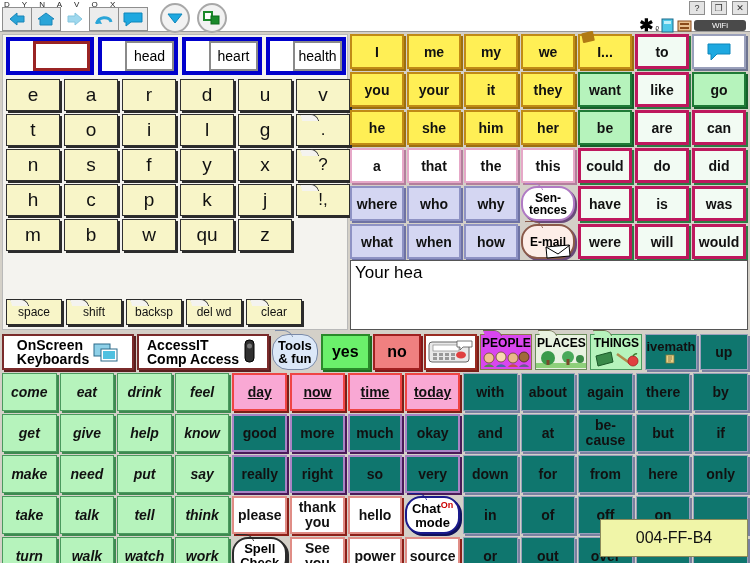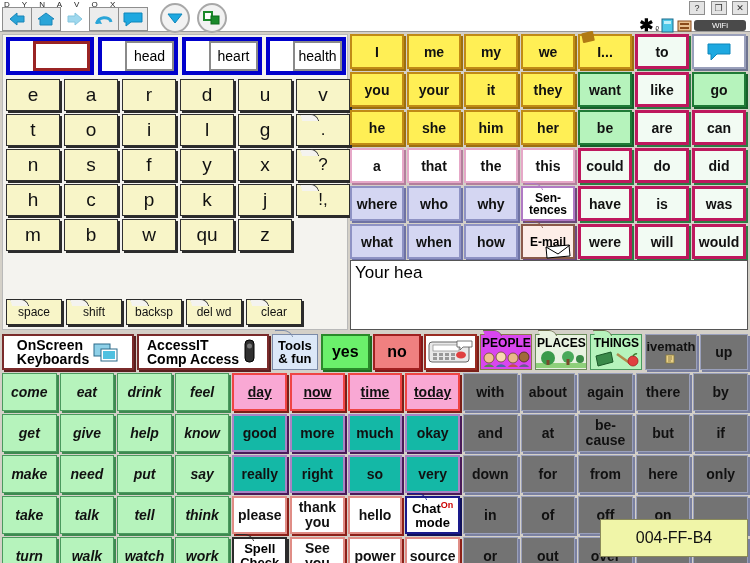--- a/index.html
+++ b/index.html
@@ -117,21 +117,21 @@
   .k-yellow { background: #ffef55; border: 2px solid #c08a16; box-shadow: 2px 2px 0 #9c6f10; }
   .k-green  { background: #b6f3bc; border: 2px solid #1f7a36; box-shadow: 2px 2px 0 #16602a; }
   .k-greenw { background: #f2fbf3; border: 3px solid #be185d; box-shadow: 2px 2px 0 #2c7c44; }
   .k-pinkw  { background: #ffffff; border: 2px solid #e6a8c8; box-shadow: 2px 2px 0 #b37f9c; }
   .k-lav    { background: #d4d6f2; border: 2px solid #8e92c4; box-shadow: 2px 2px 0 #6e72a4; }
   .k-white  { background: #ffffff; border: 2px solid #9aa0bb; box-shadow: 2px 2px 0 #6e7490; }
 
   .foldkey {
     position: relative;
     display: flex; align-items: center; justify-content: center;
-    font-size: 12px; font-weight: bold; text-align: center; line-height: 1.0;
+    font-size: 12px; font-weight: bold; text-align: center; line-height: 1.0; border-radius: 16px;
   }
   .foldkey .tab {
     position: absolute; left: 3px; top: -5px; width: 16px; height: 7px;
     border-top: 1.5px solid currentColor; border-right: 1.5px solid currentColor;
     border-top-right-radius: 7px; transform: skewX(22deg);
   }
   .corner {
     position: absolute; left: 2px; top: -4px;
     width: 12px; height: 10px;
     background: #b07a14;
@@ -155,23 +155,23 @@
   .brow { display: flex; gap: 3px; margin-bottom: 3px; }
   .bkey {
     width: 55px; height: 38px;
     display: flex; align-items: center; justify-content: center;
     font-size: 14px; font-weight: bold; color: #111;
     text-align: center; line-height: 1.05;
     position: relative;
   }
   .b-green  { background: #b6f3bc; border: 1px solid #4a9a5e; box-shadow: 2px 2px 0 #3d8a50; font-style: italic; }
   .b-salmon { background: #f9a8d4; border: 2px solid #ef4444; box-shadow: 2px 2px 0 #7a1f18; text-decoration: underline; }
-  .b-purplew{ background: #14b8a6; border: 2px solid #a884c4; box-shadow: 2px 2px 0 #4a1a58; }
+  .b-purplew{ background: #0f766e; border: 2px solid #a884c4; box-shadow: 2px 2px 0 #4a1a58; }
   .b-redw   { background: #ffffff; border: 2px solid #e08d86; box-shadow: 2px 2px 0 #8c2018; }
-  .b-bluew  { background: #737373; border: 1px solid #9aa0bb; box-shadow: 2px 2px 0 #7a80a0; }
+  .b-bluew  { background: #0f766e; border: 1px solid #9aa0bb; box-shadow: 2px 2px 0 #7a80a0; }
   .b-tools  { background: #dce8f8; border: 1px solid #7a8aa8; }
 
   .tb {
     height: 36px;
     display: flex; align-items: center; justify-content: center;
     font-weight: bold; color: #000; position: relative;
     text-align: center; line-height: 1.0;
   }
   .tb-browns { width: 150px; background: #ffffff; border: 2px solid #7a2b2b; box-shadow: 2px 2px 0 #5a1f1f; font-size: 14px; }
   .tb-yes { width: 55px; background: #6bf06b; border: 2px solid #2a8a2a; box-shadow: 2px 2px 0 #1f6b1f; font-size: 16px; }

